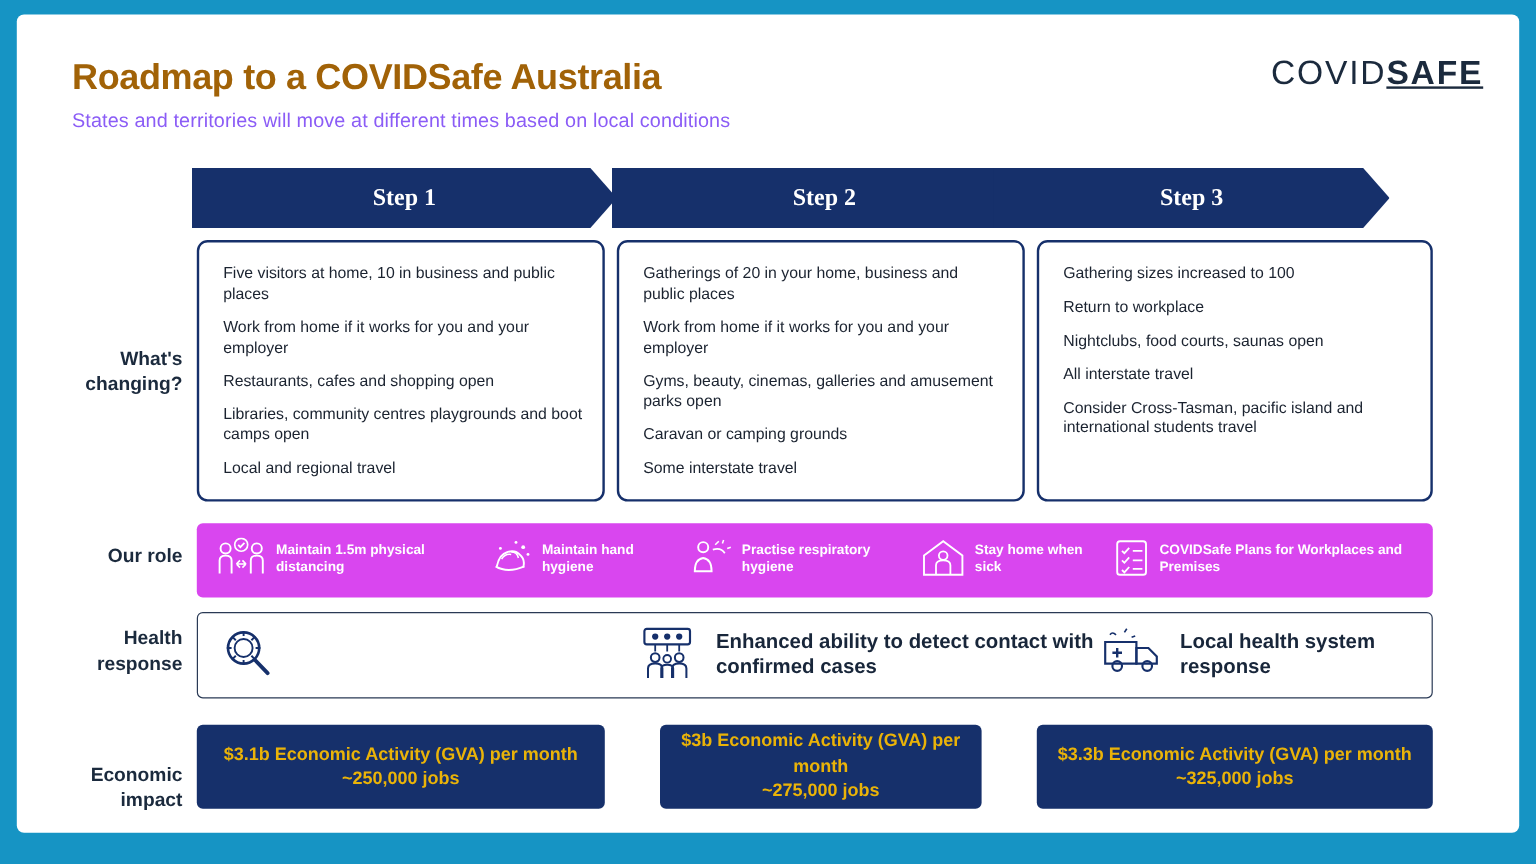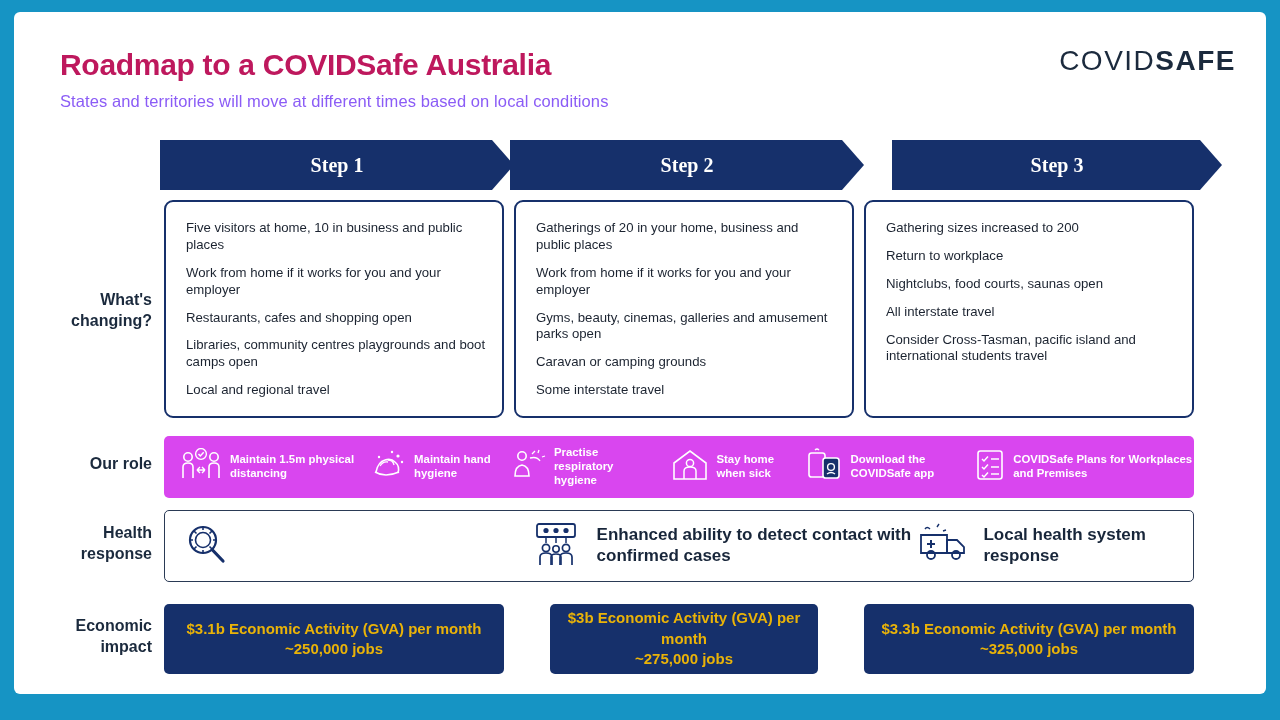--- a/index.html
+++ b/index.html
@@ -28,41 +28,41 @@
     background: #ffffff;
     border-radius: 6px;
   }
   
   .title {
     position: absolute;
     left: 46px;
     top: 36px;
     font-size: 30px;
     font-weight: bold;
-    color: #be185d;
+    color: #a16207;
     letter-spacing: -0.3px;
   }
   .subtitle {
     position: absolute;
     left: 46px;
     top: 80px;
     font-size: 16.5px;
     color: #8b5cf6;
     letter-spacing: 0.1px;
   }
   .logo {
     position: absolute;
     right: 30px;
     top: 33px;
     font-size: 28px;
     letter-spacing: 1.5px;
     color: #1b2a3d;
   }
   .logo .light { font-weight: 300; }
-  .logo .bold { font-weight: bold; }
+  .logo .bold { font-weight: bold; text-decoration: underline; }
 
   
   .steps {
     position: absolute;
     left: 146px;
     top: 128px;
     width: 1030px;
     height: 50px;
   }
   .step-arrow {
@@ -74,37 +74,37 @@
     font-size: 20px;
     font-weight: bold;
     display: flex;
     align-items: center;
     justify-content: center;
     clip-path: polygon(0 0, calc(100% - 22px) 0, 100% 50%, calc(100% - 22px) 100%, 0 100%, 0 100%);
     font-family: Liberation Serif, serif;
   }
   .step-arrow.s1 { left: 0px;   width: 354px; }
   .step-arrow.s2 { left: 350px; width: 354px; }
-  .step-arrow.s3 { left: 732px; width: 330px; }
+  .step-arrow.s3 { left: 668px; width: 330px; }
 
   
   .row-label {
     position: absolute;
     text-align: right;
     font-size: 16px;
     font-weight: bold;
     color: #1b2a3d;
     line-height: 1.3;
     width: 120px;
     left: 18px;
   }
   .row-label.changing { top: 278px; }
   .row-label.role     { top: 442px; }
   .row-label.health   { top: 511px; }
-  .row-label.economic { top: 604px; }
+  .row-label.economic { top: 625px; }
 
   
   .panel {
     position: absolute;
     top: 188px;
     height: 218px;
     background: #ffffff;
     border: 2.2px solid #16306b;
     border-radius: 9px;
     box-sizing: border-box;
@@ -250,21 +250,21 @@
       <ul>
         <li>Gatherings of 20 in your home, business and public places</li>
         <li>Work from home if it works for you and your employer</li>
         <li>Gyms, beauty, cinemas, galleries and amusement parks open</li>
         <li>Caravan or camping grounds</li>
         <li>Some interstate travel</li>
       </ul>
     </div>
     <div class="panel p3">
       <ul>
-        <li>Gathering sizes increased to 200</li>
+        <li>Gathering sizes increased to 100</li>
         <li>Return to workplace</li>
         <li>Nightclubs, food courts, saunas open</li>
         <li>All interstate travel</li>
         <li>Consider Cross-Tasman, pacific island and international students travel</li>
       </ul>
     </div>
 
     <div class="role-band">
 
       <div class="role-item">
@@ -313,32 +313,20 @@
         <span class="ricon">
           <svg width="40" height="36" viewBox="0 0 40 36">
             <path d="M4 16 L20 4 L36 16 L36 32 L4 32 Z" fill="none" stroke="#ffffff" stroke-width="1.6"></path>
             <circle cx="20" cy="16" r="3.6" fill="none" stroke="#ffffff" stroke-width="1.5"></circle>
             <path d="M14 32 L14 24 Q14 20 20 20 Q26 20 26 24 L26 32" fill="none" stroke="#ffffff" stroke-width="1.5"></path>
           </svg>
         </span>
         <span class="rtext">Stay home when sick</span>
       </div>
 
-      <div class="role-item">
-        <span class="ricon">
-          <svg width="40" height="34" viewBox="0 0 40 34">
-            <rect x="4" y="5" width="16" height="24" rx="2.6" fill="none" stroke="#ffffff" stroke-width="1.6"></rect>
-            <rect x="18" y="10" width="16" height="20" rx="2.6" fill="#16306b" stroke="#ffffff" stroke-width="1.6"></rect>
-            <circle cx="26" cy="19" r="3.4" fill="none" stroke="#ffffff" stroke-width="1.4"></circle>
-            <path d="M22 26 q4 -3 8 0" fill="none" stroke="#ffffff" stroke-width="1.3"></path>
-            <path d="M10 2 q2 -2 4 0" fill="none" stroke="#ffffff" stroke-width="1.2"></path>
-          </svg>
-        </span>
-        <span class="rtext">Download the COVIDSafe app</span>
-      </div>
 
       <div class="role-item">
         <span class="ricon">
           <svg width="34" height="34" viewBox="0 0 34 34">
             <rect x="5" y="3" width="24" height="28" rx="2.4" fill="none" stroke="#ffffff" stroke-width="1.6"></rect>
             <path d="M9 11 l2 2 l4 -4.5" fill="none" stroke="#ffffff" stroke-width="1.5"></path>
             <path d="M9 19 l2 2 l4 -4.5" fill="none" stroke="#ffffff" stroke-width="1.5"></path>
             <path d="M9 27 l2 2 l4 -4.5" fill="none" stroke="#ffffff" stroke-width="1.5"></path>
             <path d="M18 11 L26 11 M18 19 L26 19 M18 26 L26 26" stroke="#ffffff" stroke-width="1.4"></path>
           </svg>

